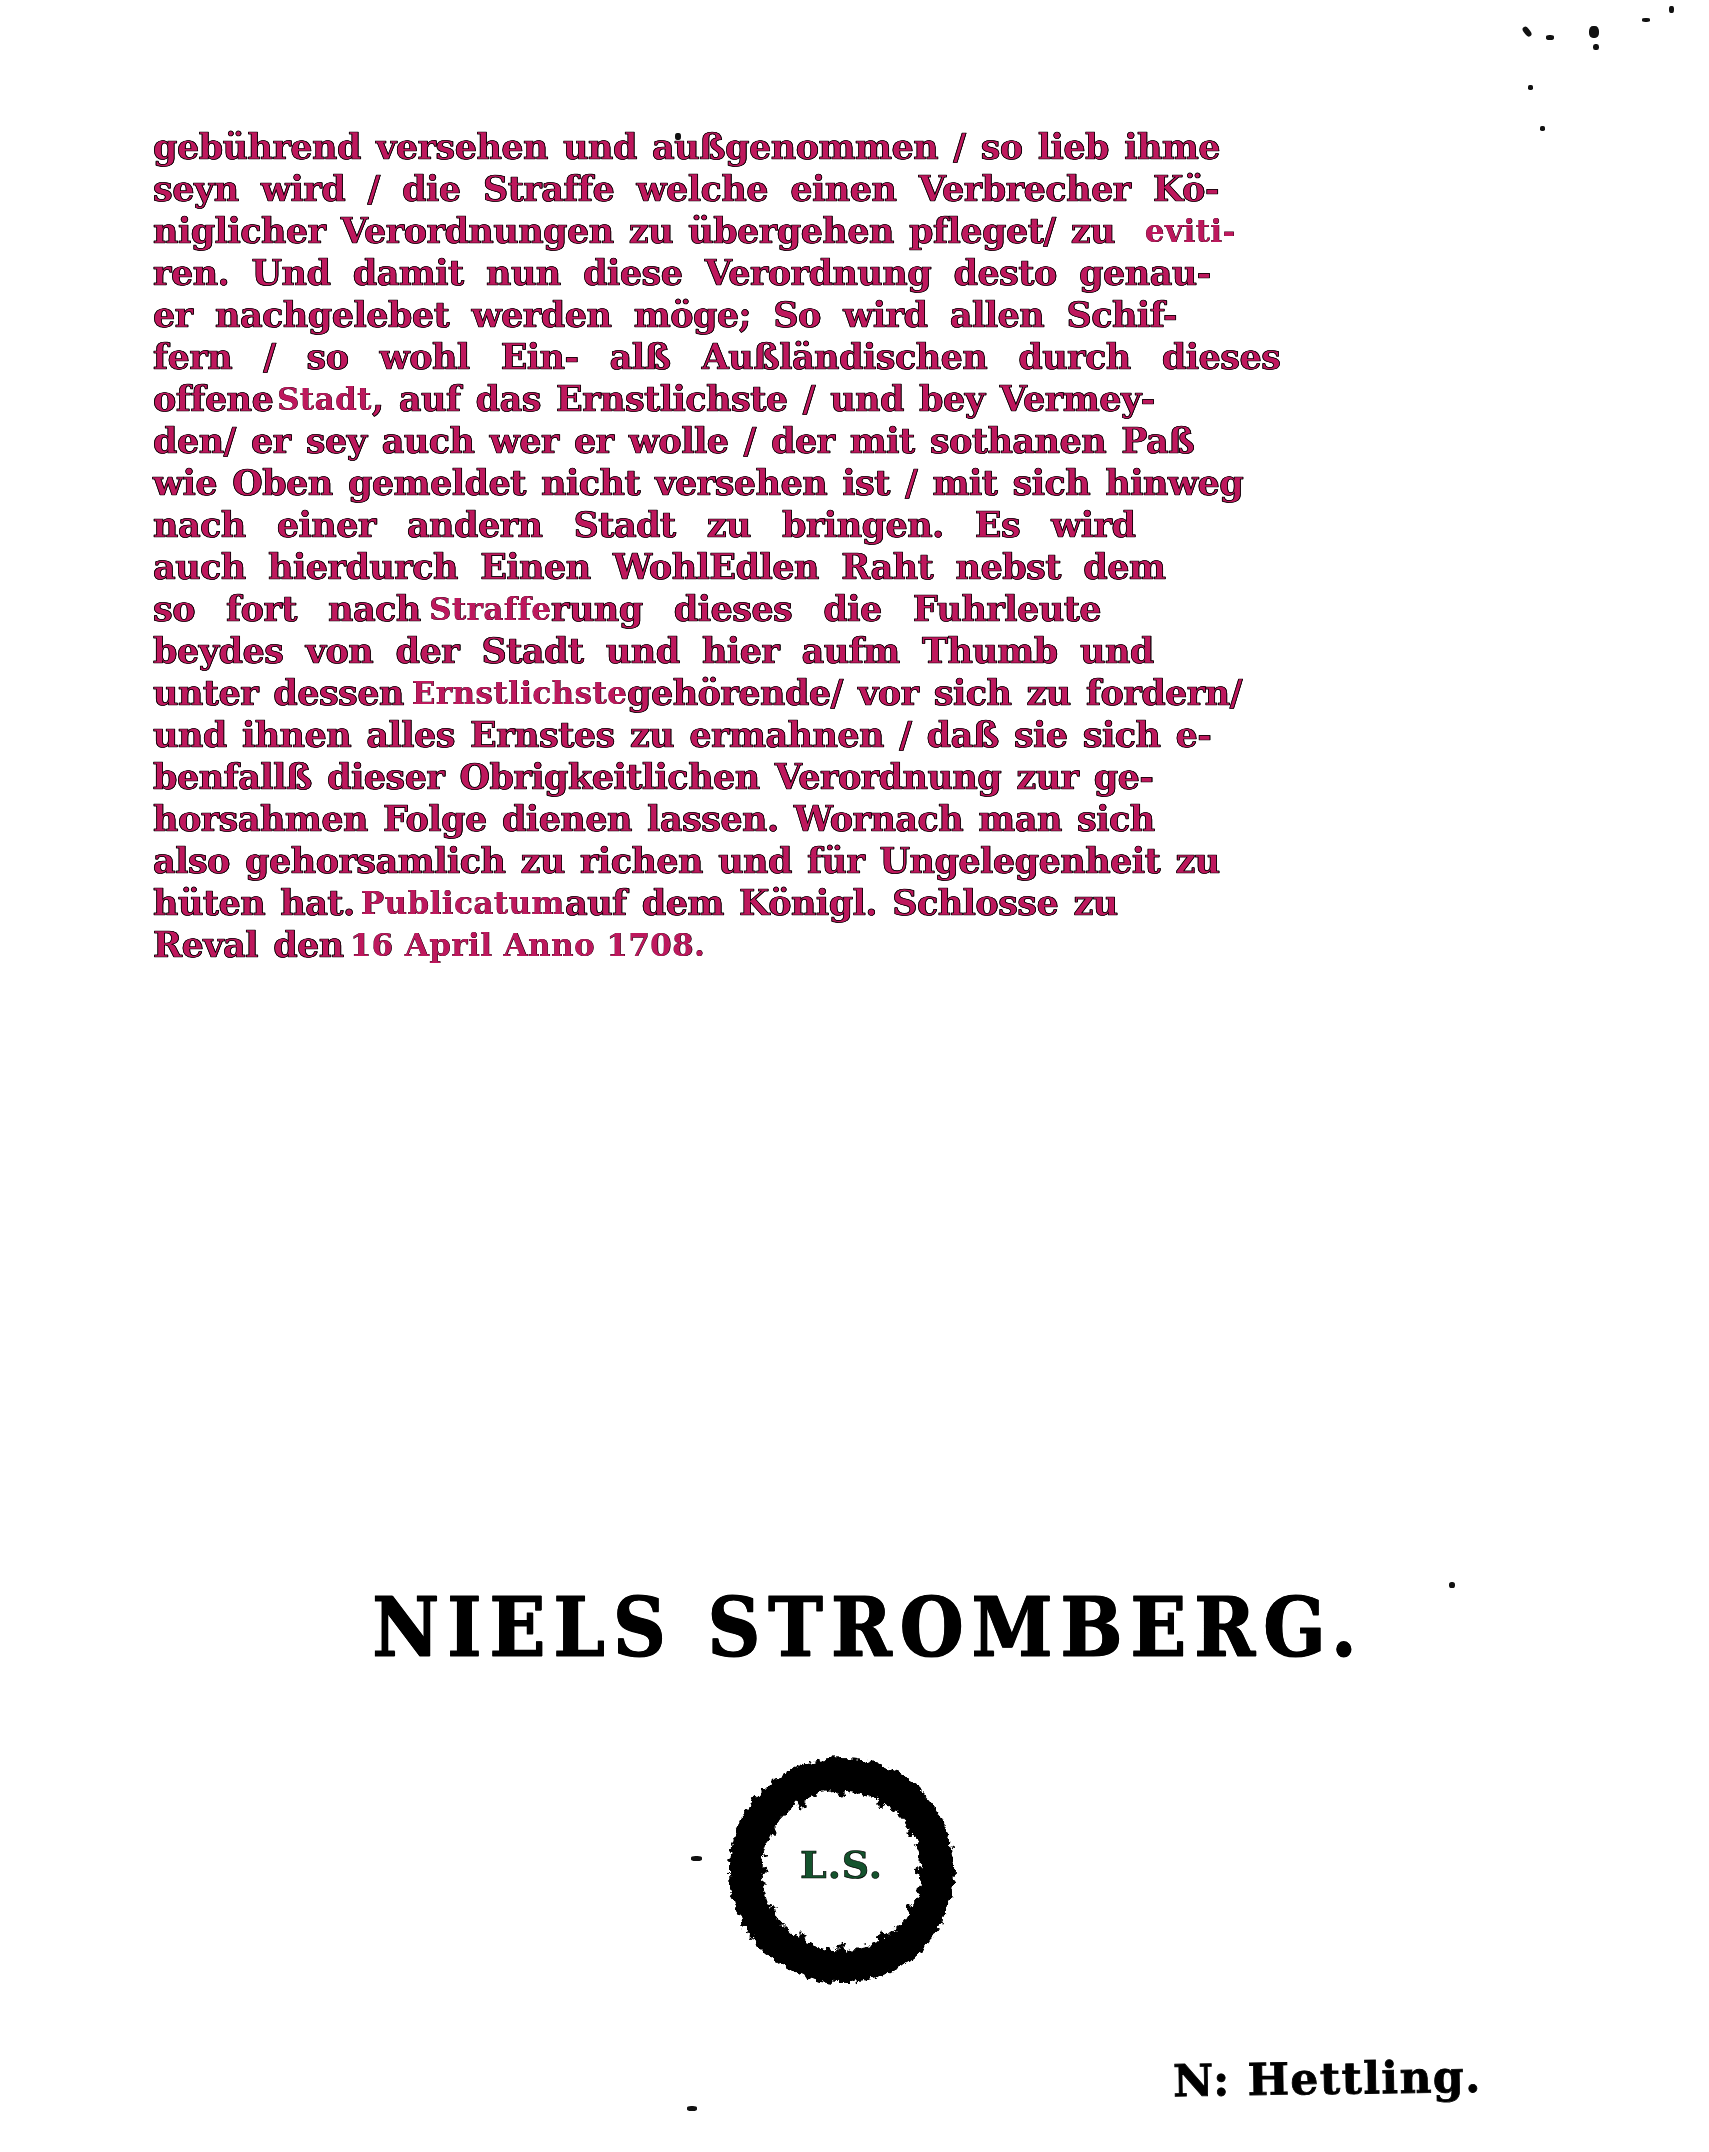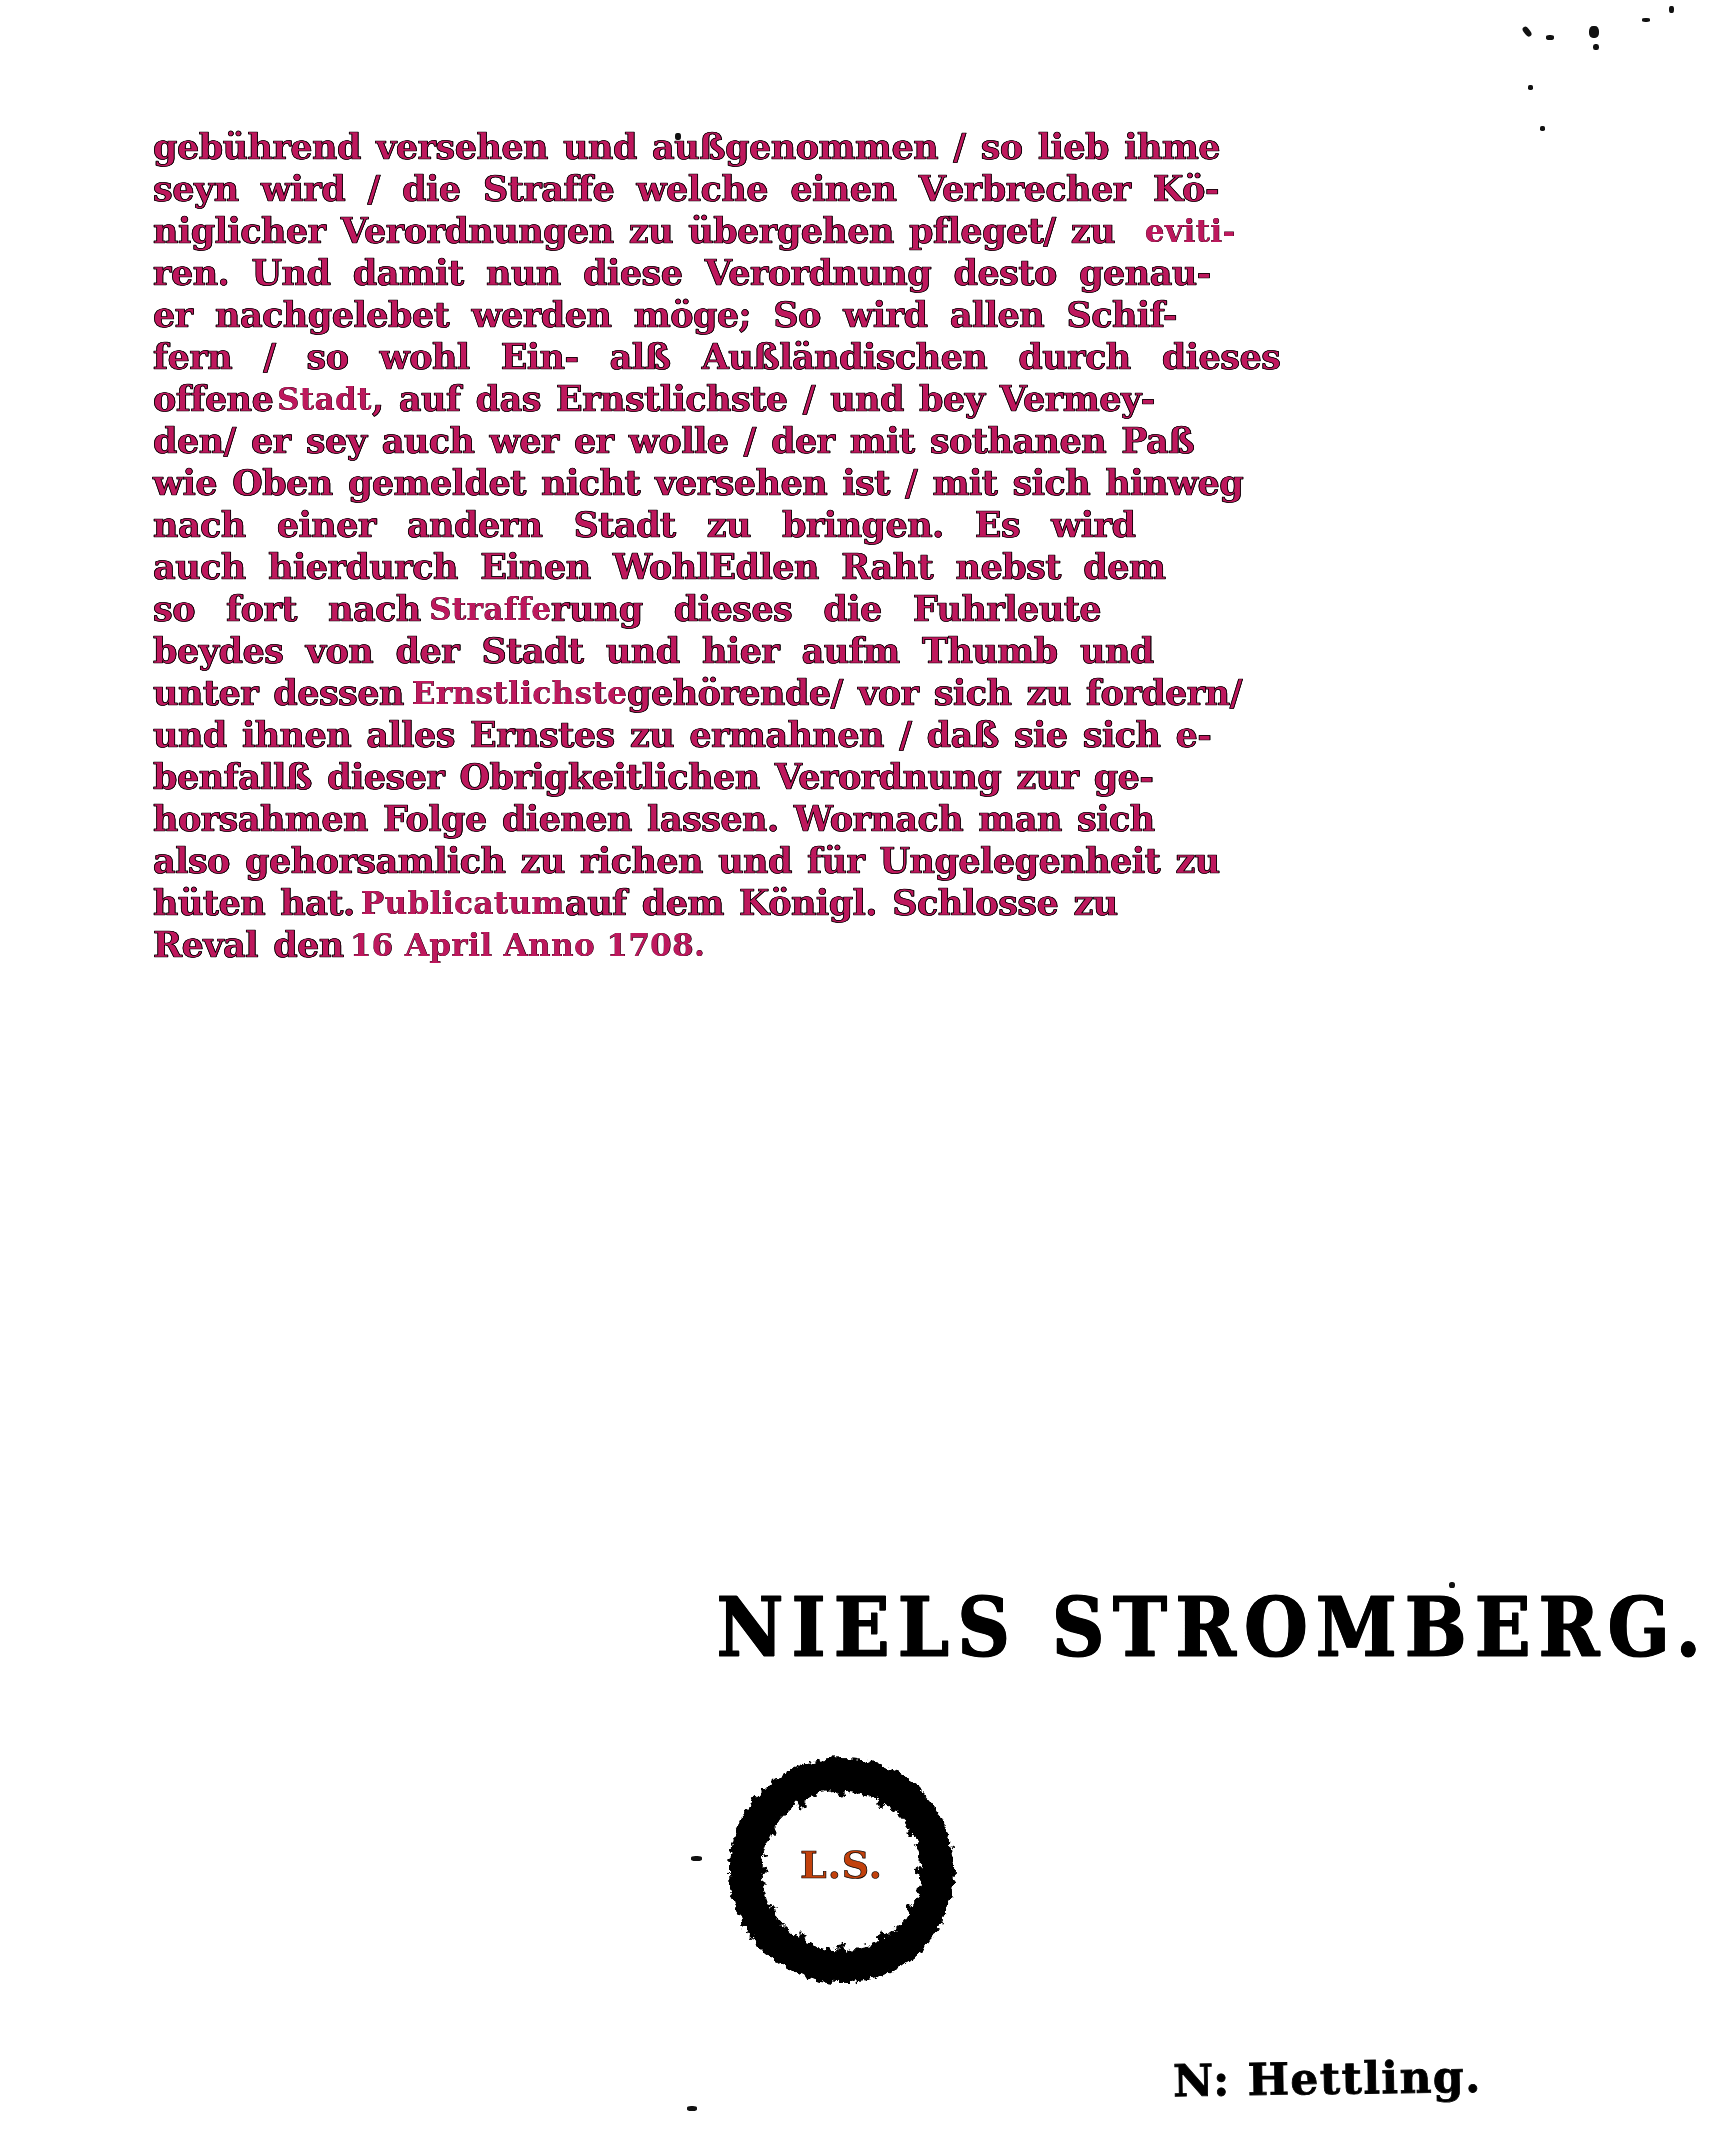--- a/index.html
+++ b/index.html
@@ -67,21 +67,21 @@
   
   .sp1 .fr{word-spacing:3.6px;}
   .sp2 .fr{word-spacing:11px;}
   .sp3 .fr{word-spacing:20px;}
 
   
   #signature{
     position:absolute;
     left:0;right:0;
     top:1584px;
-    text-align:right;
+    text-align:center;
     margin-left:28px;
   }
   #signature .nm{
     font-family:"DejaVu Serif","Liberation Serif",serif;
     font-weight:700;
     font-size:73px;
     letter-spacing:8.2px;
     color:#000;
     -webkit-text-stroke:1.1px #000;
     text-shadow:0.9px 0 0 #000,-0.5px 0 0 #000;
@@ -99,21 +99,21 @@
   }
   #seal svg{display:block;width:100%;height:100%;}
   #sealtxt{
     position:absolute;
     left:0;right:0;top:95px;
     text-align:center;
     font-family:"DejaVu Serif","Liberation Serif",serif;
     font-weight:700;
     font-size:38px;
     letter-spacing:0.9px;
-    color:#c2410c;
+    color:#14532d;
     -webkit-text-stroke:0.7px #000;
   }
 
   
   #clerk{
     position:absolute;
     left:1173px;
     top:2053px;
     font-family:"DejaVu Serif","Liberation Serif",serif;
     font-weight:700;

